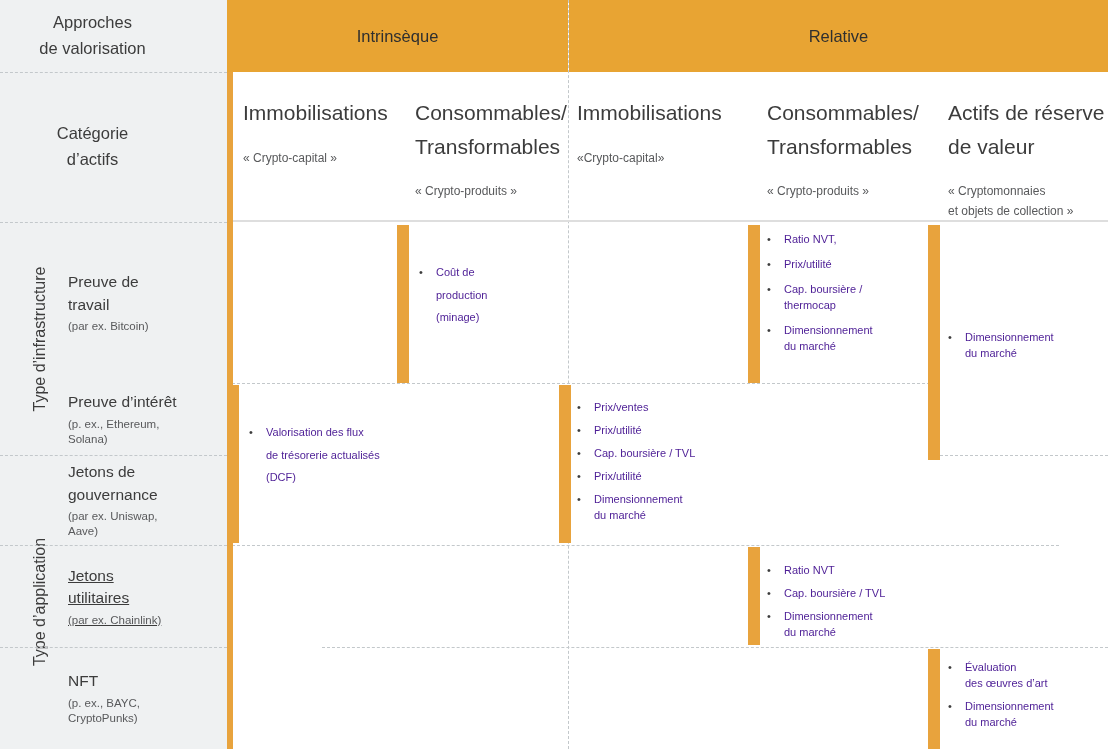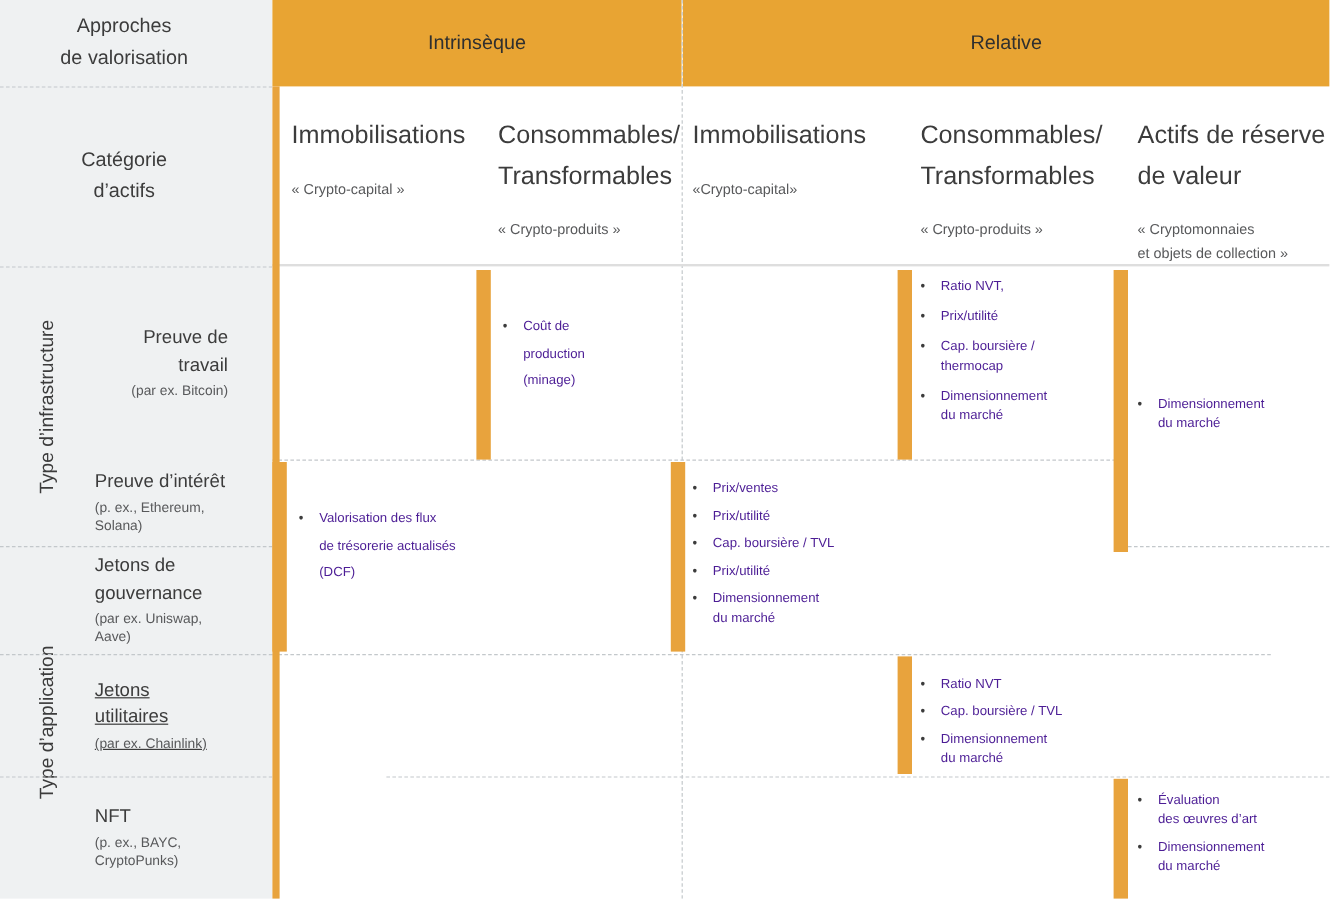--- a/index.html
+++ b/index.html
@@ -11,21 +11,21 @@
     overflow: hidden;
   }
   #root { position: relative; width: 1108px; height: 749px; }
 
   
   .left-panel {
     position: absolute; left: 0; top: 0;
     width: 227px; height: 749px;
     background: #eff1f2;
   }
-  .lp-cell { position: absolute; left: 11px; width: 185px; }
+  .lp-cell { position: absolute; left: 0; width: 185px; }
   .lp-divider {
     position: absolute; left: 0; width: 227px; height: 0;
     border-top: 1px dashed #c3c8cb;
   }
   .approach-head {
     top: 0; height: 72px;
     display: flex; flex-direction: column;
     align-items: center; justify-content: center;
     line-height: 1.55; font-size: 16.5px; color: #3c3c3c;
   }
@@ -142,21 +142,21 @@
     <div class="lp-divider" style="top:222px;"></div>
 
     <div class="vgroup" style="top:222px; height:233px;">
       <span style="margin-left:-70px; width:220px; text-align:center;">Type d’infrastructure</span>
     </div>
 
     <div class="vgroup" style="top:455px; height:294px;">
       <span style="margin-left:-95px; width:270px; text-align:center;">Type d’application</span>
     </div>
 
-    <div class="lp-cell row-label" style="top:222px; height:161px;text-align:right;">
+    <div class="lp-cell row-label" style="top:222px; height:161px;">
       <div class="rl-title">Preuve de travail</div>
       <div class="rl-sub">(par ex. Bitcoin)</div>
     </div>
 
     <div class="lp-cell row-label" style="top:383px; height:72px;">
       <div class="rl-title">Preuve d’intérêt</div>
       <div class="rl-sub">(p. ex., Ethereum, Solana)</div>
     </div>
 
     <div class="lp-divider" style="top:455px;"></div>

